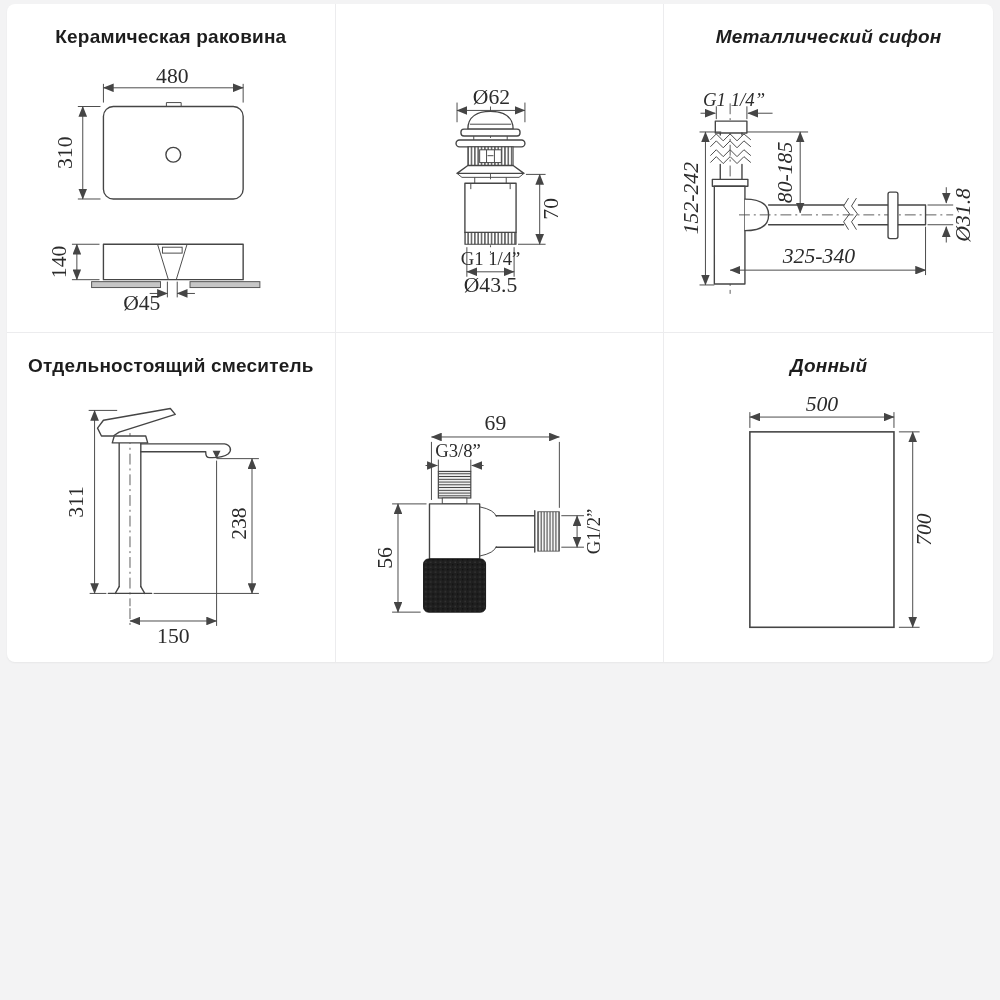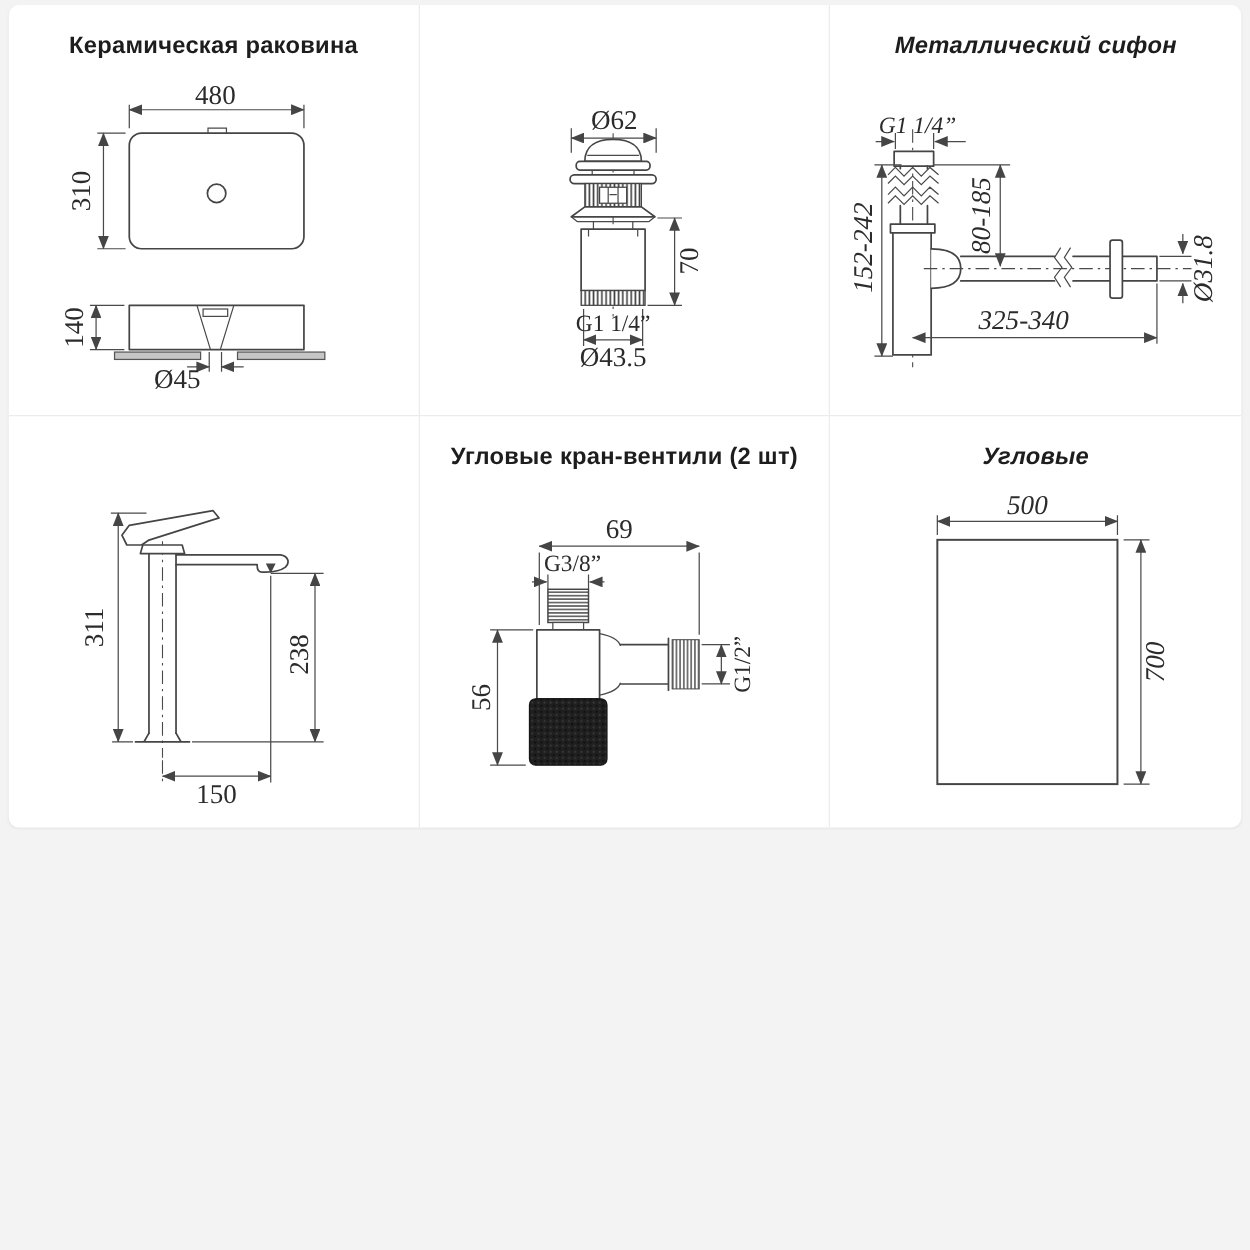--- a/index.html
+++ b/index.html
@@ -147,20 +147,21 @@
       </g>
       <text class="ts" x="71" y="103">G1 1/4”</text>
       <text transform="translate(130 170) rotate(-90)">80-185</text>
       <text transform="translate(34 196) rotate(-90)">152-242</text>
       <text x="157" y="262">325-340</text>
       <text transform="translate(310 213) rotate(-90)">Ø31.8</text>
     </svg>
   </div>
 
   <div class="cell">
+    <div class="cell-title">Отдельностоящий смеситель</div>
     <svg class="draw" viewBox="0 0 333 331" preserveAspectRatio="xMidYMid meet">
       <defs>
         <marker id="p4a" viewBox="0 0 10 8" refX="9.5" refY="4" markerWidth="11" markerHeight="8.8" orient="auto-start-reverse">
           <path d="M0,0 L10,4 L0,8 Z" fill="#454545"></path>
         </marker>
       </defs>
       <g>
         <line class="cl" x1="125" y1="100" x2="125" y2="276"></line>
         <path class="o" d="M114,110 V256 M136,110 V256"></path>
         <path class="o fillw" d="M107,110 L109,103 H141 L143,110 Z"></path>
@@ -178,21 +179,20 @@
         <line class="cl" x1="125" y1="278" x2="125" y2="297"></line>
         <line class="d" x1="125" y1="291" x2="213" y2="291" marker-start="url(#p4a)" marker-end="url(#p4a)"></line>
       </g>
       <text transform="translate(77 170) rotate(-90)">311</text>
       <text transform="translate(243 192) rotate(-90)">238</text>
       <text x="169" y="313">150</text>
     </svg>
   </div>
 
   <div class="cell">
-    <div class="cell-title">Угловые кран-вентили (2 шт)</div>
     <svg class="draw" viewBox="0 0 333 331" preserveAspectRatio="xMidYMid meet">
       <defs>
         <marker id="p5a" viewBox="0 0 10 8" refX="9.5" refY="4" markerWidth="11" markerHeight="8.8" orient="auto-start-reverse">
           <path d="M0,0 L10,4 L0,8 Z" fill="#454545"></path>
         </marker>
         <pattern id="p5h" width="6" height="2.8" patternUnits="userSpaceOnUse">
           <rect width="6" height="2.8" fill="#fff"></rect>
           <line x1="0" y1="1.4" x2="6" y2="1.4" stroke="#3c3c3c" stroke-width="1.1"></line>
         </pattern>
         <pattern id="p5v" width="3" height="6" patternUnits="userSpaceOnUse">
@@ -226,21 +226,21 @@
         <line class="d" x1="63" y1="172" x2="63" y2="282" marker-start="url(#p5a)" marker-end="url(#p5a)"></line>
       </g>
       <text x="162" y="97">69</text>
       <text class="ts" x="124" y="124">G3/8”</text>
       <text class="ts" transform="translate(268 200) rotate(-90)">G1/2”</text>
       <text transform="translate(57 227) rotate(-90)">56</text>
     </svg>
   </div>
 
   <div class="cell">
-    <div class="cell-title">Угловые</div>
+    <div class="cell-title">Донный</div>
     <svg class="draw" viewBox="0 0 333 331" preserveAspectRatio="xMidYMid meet">
       <defs>
         <marker id="p6a" viewBox="0 0 10 8" refX="9.5" refY="4" markerWidth="11" markerHeight="8.8" orient="auto-start-reverse">
           <path d="M0,0 L10,4 L0,8 Z" fill="#454545"></path>
         </marker>
       </defs>
       <g>
         <rect x="87" y="99" width="146" height="198" fill="#fff" stroke="#454545" stroke-width="1.6"></rect>
       </g>
       <g>

